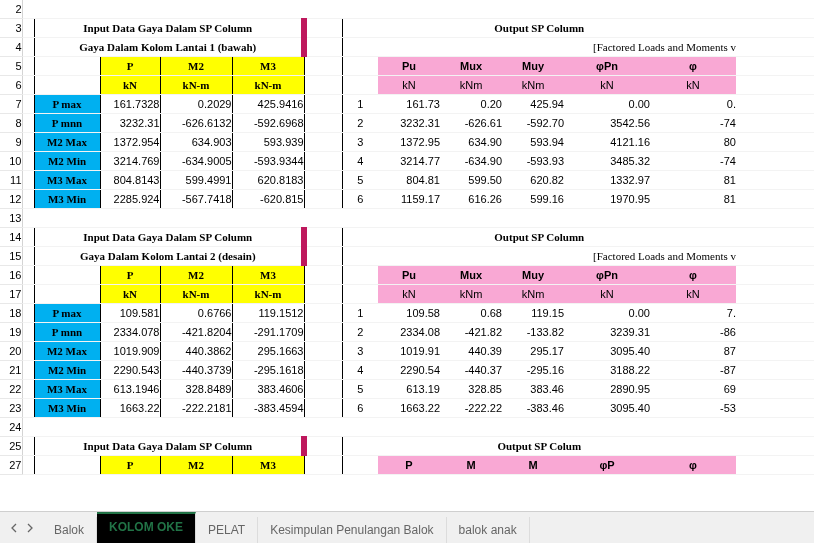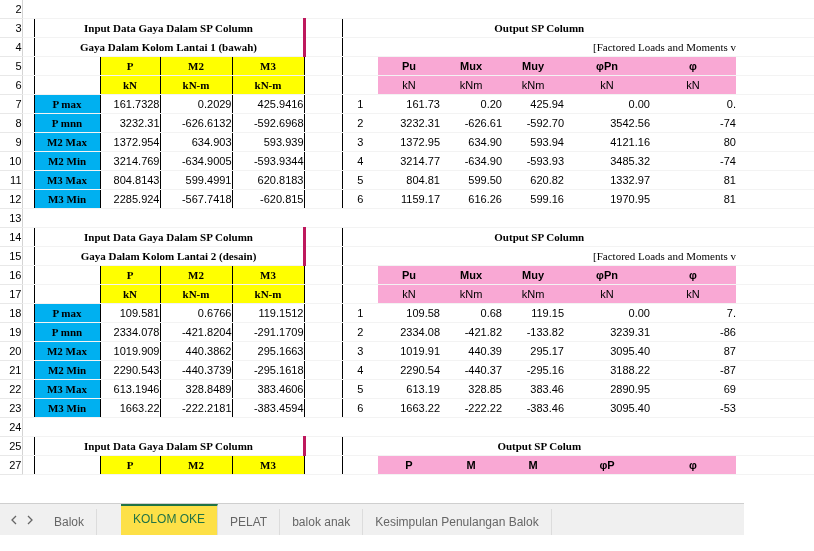--- a/index.html
+++ b/index.html
@@ -39,61 +39,61 @@
     text-align:right;
     padding-right:3px;
     font-size:10.5px;
     border-right:1px solid #d4d4d4;
     border-bottom:1px solid #e8e8e8;
   }
   td.cell{border-bottom:1px solid #f3f3f3;}
   
   .bdr-all{border:1px solid #000;}
   .bdr-l{border-left:1px solid #000;}
-  .bdr-r{border-right:3px solid #be185d;}
+  .bdr-r{border-right:6px solid #be185d;}
   .bdr-t{border-top:1px solid #000;}
   .bdr-b{border-bottom:1px solid #000;}
   .ctr{text-align:center;}
   .rgt{text-align:right;padding-right:4px;}
   .bold{font-weight:bold;}
   .serif{font-family:"Liberation Serif", serif;}
   .ttl{font-family:"Liberation Serif", serif;font-weight:bold;font-size:13.5px;}
   .sub{font-family:"Liberation Serif", serif;font-weight:bold;font-size:12px;}
   .note{font-family:"Liberation Serif", serif;font-size:11px;}
   .yellow{background:#ffff00;}
   .cyan{background:#00b0f0;text-align:center;}
   .grayhdr{background:#f9a8d4;}
   
   #tabbar{
-    position:absolute;left:0;bottom:16px;
-    width:744px;height:31px;
+    position:absolute;left:0;bottom:8px;
+    width:814px;height:31px;
     background:#f0f0f0;
     border-top:1px solid #cfcfcf;
     display:flex;align-items:flex-end;
   }
   #tabnav{
     display:flex;align-items:center;
     height:31px;padding:0 6px 0 8px;
   }
   #tabnav svg{display:block;}
   .tab{
     height:26px;line-height:26px;
     padding:0 12px;
     font-size:12px;
     color:#666;
     background:#f0f0f0;
     border-right:1px solid #dcdcdc;
     cursor:default;
   }
   .tab.active{
-    background:#fde047;
+    background:#000000;
     color:#217346;
-    font-weight:normal;
+    font-weight:bold;
     border-top:2px solid #217346;
-    height:29px;line-height:27px;margin-left:24px;
+    height:29px;line-height:27px;
   }
   
   #hscroll{
     position:absolute;right:0;bottom:31px;
     width:814px;height:10px;
     background:transparent;
   }
   #hscroll .thumb{
     position:absolute;left:470px;top:1px;
     width:70px;height:8px;
@@ -478,17 +478,17 @@
       <svg width="12" height="12" viewBox="0 0 12 12">
           <path d="M8 2 L4 6 L8 10" fill="none" stroke="#666" stroke-width="1.3"></path>
         </svg>
       <svg width="12" height="12" viewBox="0 0 12 12" style="margin-left:4px">
           <path d="M4 2 L8 6 L4 10" fill="none" stroke="#666" stroke-width="1.3"></path>
         </svg>
     </div>
     <div class="tab">Balok</div>
     <div class="tab active">KOLOM OKE</div>
     <div class="tab">PELAT</div>
+    <div class="tab">Kesimpulan Penulangan Balok</div>
     <div class="tab">balok anak</div>
-    <div class="tab">Kesimpulan Penulangan Balok</div>
   </div>
 
 </div>
 
 </body></html>

